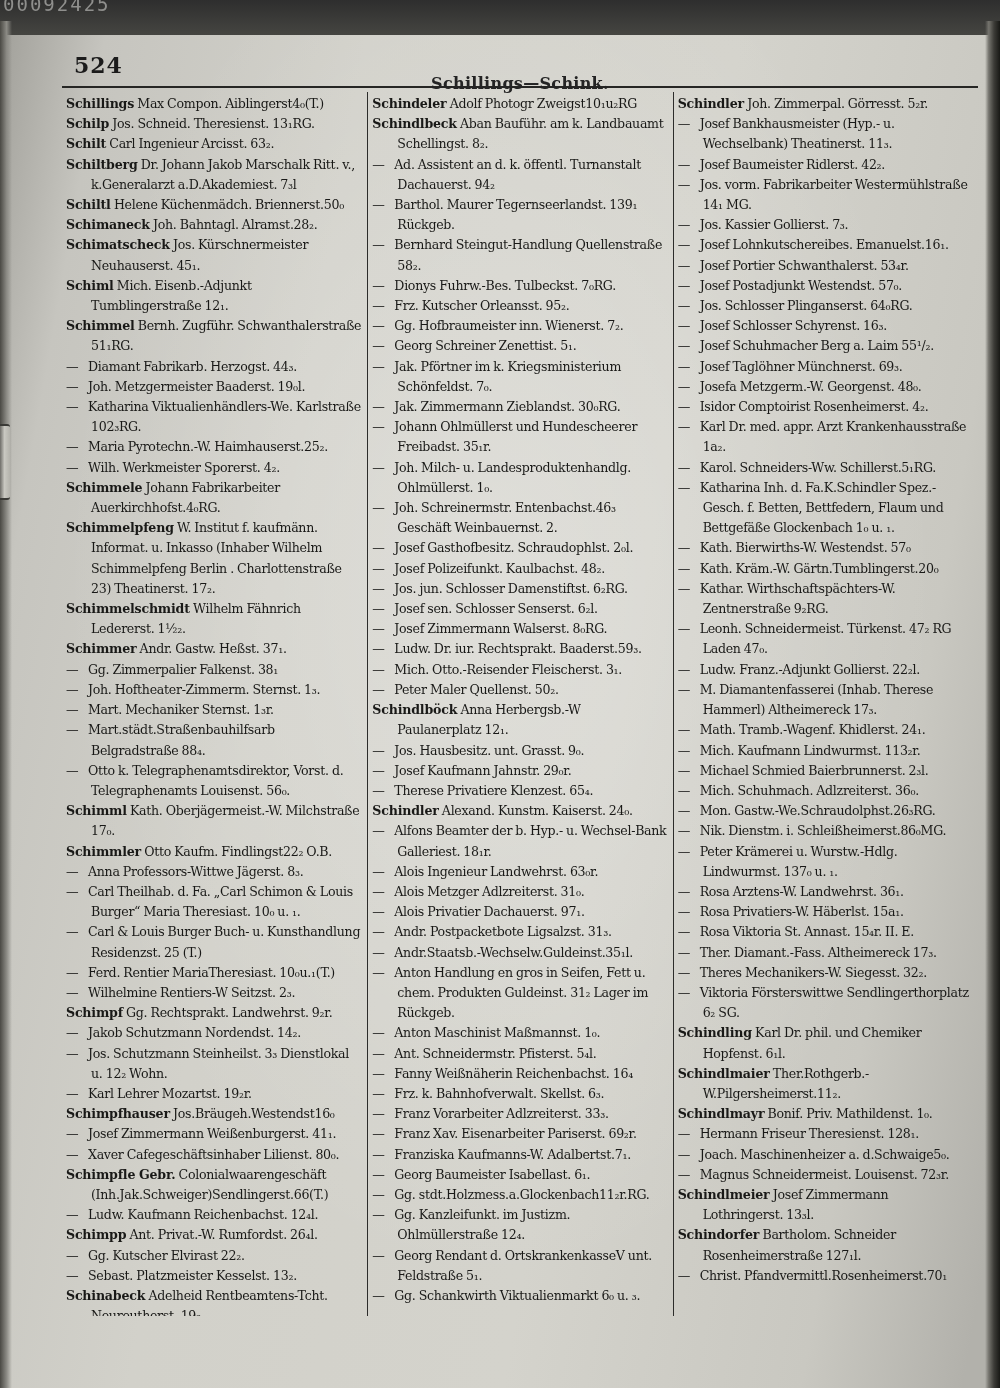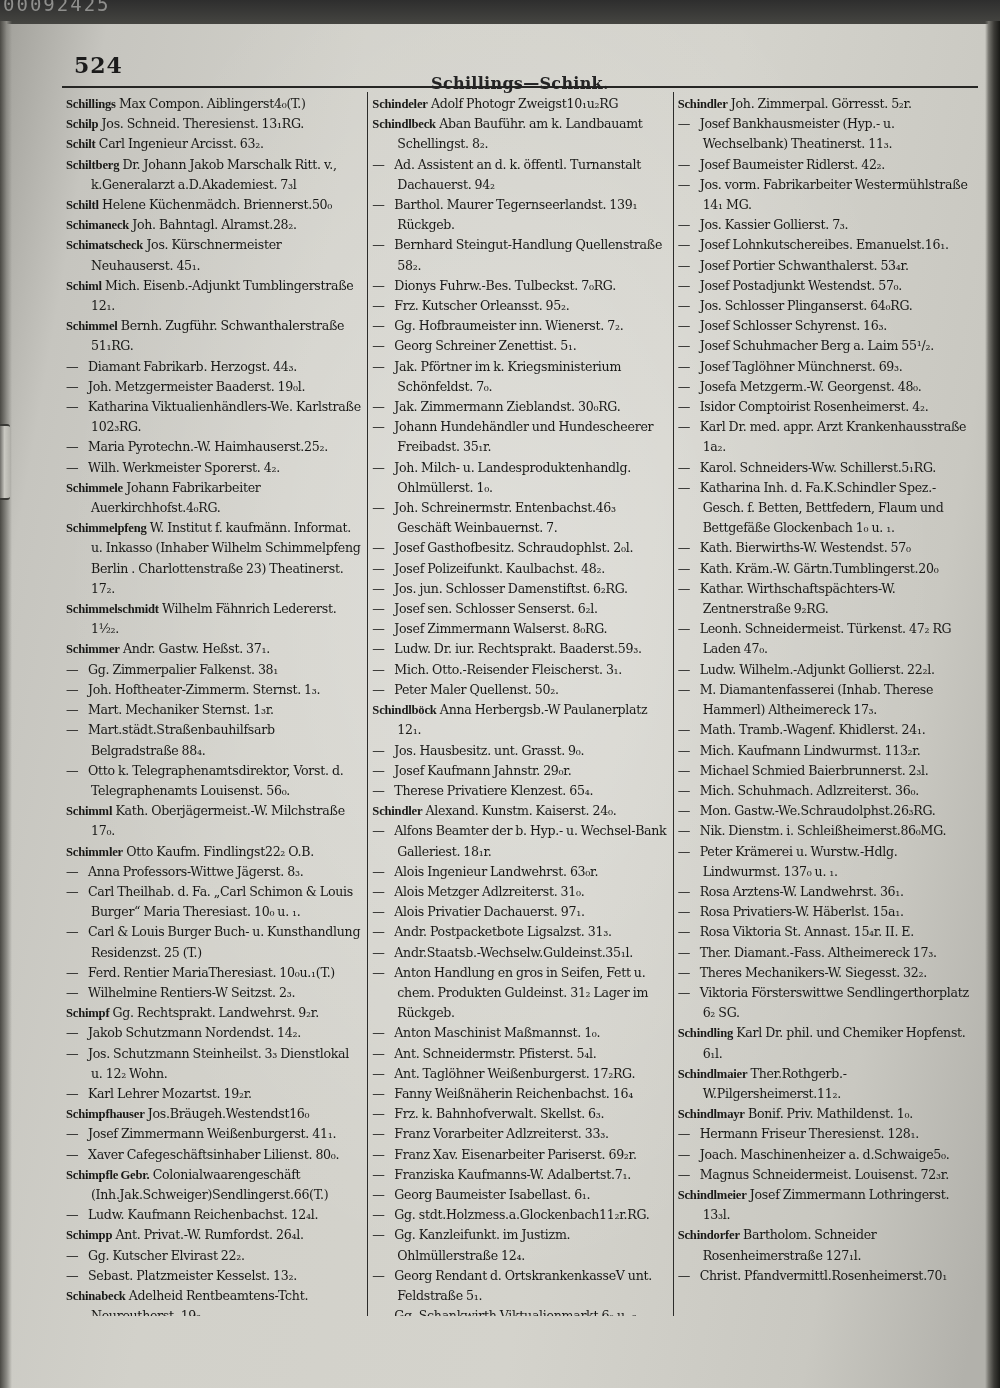--- a/index.html
+++ b/index.html
@@ -4,21 +4,21 @@
 <style>
   html,body { margin:0; padding:0; background:#555; }
   .scan {
     position:relative; width:1000px; height:1388px; overflow:hidden;
     background:
       radial-gradient(ellipse at 50% 42%, rgba(255,255,255,0.28), rgba(0,0,0,0) 62%),
       linear-gradient(100deg, #9f9e98 0%, #c6c5bf 9%, #d2d1ca 30%, #d4d3cc 60%, #c9c8c1 84%, #b2b1ab 97%);
     font-family:"DejaVu Serif", serif;
   }
   .topbar {
-    position:absolute; left:0; top:0; width:100%; height:24px;
+    position:absolute; left:0; top:0; width:100%; height:35px;
     background:linear-gradient(180deg,#2e2e2e,#454541);
     overflow:hidden;
   }
   .scan-number {
     position:absolute; left:3px; top:-7px;
     font-family:"DejaVu Sans Mono", monospace;
     font-size:19px; color:#8f8f8d; letter-spacing:2px;
   }
   .edge-right {
     position:absolute; right:0; top:21px; bottom:0; width:15px;
@@ -47,21 +47,21 @@
   .head-rule { border:none; border-top:2px solid #262624; margin:2px 0 0 0; }
   .cols { display:flex; margin-top:4px; height:1224px; overflow:hidden; }
   .col { width:33.333%; padding:2px 6px 0 4px; overflow:hidden; box-sizing:border-box; }
   .col + .col { border-left:1.5px solid #2c2c2a; }
   .entry {
     font-size:12.6px; line-height:20.2px; color:#191917;
     padding-left:25px; text-indent:-25px;
     letter-spacing:-0.3px; word-spacing:-0.5px;
     text-align:left;
   }
-  .entry .lead { font-weight:bold; letter-spacing:-0.2px;font-family:Liberation Serif, serif; }
+  .entry .lead { font-weight:bold; letter-spacing:-0.2px; }
   .entry .ditto { display:inline-block; text-indent:0; width:22px; color:#1c1c1a; }
 </style>
 </head>
 <body>
 
 <div class="scan">
   <div class="topbar">
     <span class="scan-number">00092425</span>
   </div>
   <div class="edge-left"></div>
@@ -234,27 +234,27 @@
           <div class="entry">
     <span class="ditto">—</span><span class="rest">Georg Schreiner Zenettist. 5₁.</span>
   </div>
           <div class="entry">
     <span class="ditto">—</span><span class="rest">Jak. Pförtner im k. Kriegsministerium Schönfeldst. 7₀.</span>
   </div>
           <div class="entry">
     <span class="ditto">—</span><span class="rest">Jak. Zimmermann Zieblandst. 30₀RG.</span>
   </div>
           <div class="entry">
-    <span class="ditto">—</span><span class="rest">Johann Hundehändler und Hundescheerer Freibadst. 35₁r.</span>
+    <span class="ditto">—</span><span class="rest">Johann Ohlmüllerst und Hundescheerer Freibadst. 35₁r.</span>
   </div>
           <div class="entry">
     <span class="ditto">—</span><span class="rest">Joh. Milch- u. Landesproduktenhandlg. Ohlmüllerst. 1₀.</span>
   </div>
           <div class="entry">
-    <span class="ditto">—</span><span class="rest">Joh. Schreinermstr. Entenbachst.46₃ Geschäft Weinbauernst. 7.</span>
+    <span class="ditto">—</span><span class="rest">Joh. Schreinermstr. Entenbachst.46₃ Geschäft Weinbauernst. 2.</span>
   </div>
           <div class="entry">
     <span class="ditto">—</span><span class="rest">Josef Gasthofbesitz. Schraudophlst. 2₀l.</span>
   </div>
           <div class="entry">
     <span class="ditto">—</span><span class="rest">Josef Polizeifunkt. Kaulbachst. 48₂.</span>
   </div>
           <div class="entry">
     <span class="ditto">—</span><span class="rest">Jos. jun. Schlosser Damenstiftst. 6₂RG.</span>
   </div>
@@ -307,23 +307,20 @@
     <span class="ditto">—</span><span class="rest">Andr.Staatsb.-Wechselw.Guldeinst.35₁l.</span>
   </div>
           <div class="entry">
     <span class="ditto">—</span><span class="rest">Anton Handlung en gros in Seifen, Fett u. chem. Produkten Guldeinst. 31₂ Lager im Rückgeb.</span>
   </div>
           <div class="entry">
     <span class="ditto">—</span><span class="rest">Anton Maschinist Maßmannst. 1₀.</span>
   </div>
           <div class="entry">
     <span class="ditto">—</span><span class="rest">Ant. Schneidermstr. Pfisterst. 5₄l.</span>
-  </div>
-          <div class="entry">
-    <span class="ditto">—</span><span class="rest">Ant. Taglöhner Weißenburgerst. 17₂RG.</span>
   </div>
           <div class="entry">
     <span class="ditto">—</span><span class="rest">Fanny Weißnäherin Reichenbachst. 16₄</span>
   </div>
           <div class="entry">
     <span class="ditto">—</span><span class="rest">Frz. k. Bahnhofverwalt. Skellst. 6₃.</span>
   </div>
           <div class="entry">
     <span class="ditto">—</span><span class="rest">Franz Vorarbeiter Adlzreiterst. 33₃.</span>
   </div>
@@ -407,21 +404,21 @@
           <div class="entry">
     <span class="ditto">—</span><span class="rest">Kath. Kräm.-W. Gärtn.Tumblingerst.20₀</span>
   </div>
           <div class="entry">
     <span class="ditto">—</span><span class="rest">Kathar. Wirthschaftspächters-W. Zentnerstraße 9₂RG.</span>
   </div>
           <div class="entry">
     <span class="ditto">—</span><span class="rest">Leonh. Schneidermeist. Türkenst. 47₂ RG Laden 47₀.</span>
   </div>
           <div class="entry">
-    <span class="ditto">—</span><span class="rest">Ludw. Wilhelm.-Adjunkt Gollierst. 22₂l.</span>
+    <span class="ditto">—</span><span class="rest">Ludw. Franz.-Adjunkt Gollierst. 22₂l.</span>
   </div>
           <div class="entry">
     <span class="ditto">—</span><span class="rest">M. Diamantenfasserei (Inhab. Therese Hammerl) Altheimereck 17₃.</span>
   </div>
           <div class="entry">
     <span class="ditto">—</span><span class="rest">Math. Tramb.-Wagenf. Khidlerst. 24₁.</span>
   </div>
           <div class="entry">
     <span class="ditto">—</span><span class="rest">Mich. Kaufmann Lindwurmst. 113₂r.</span>
   </div>

